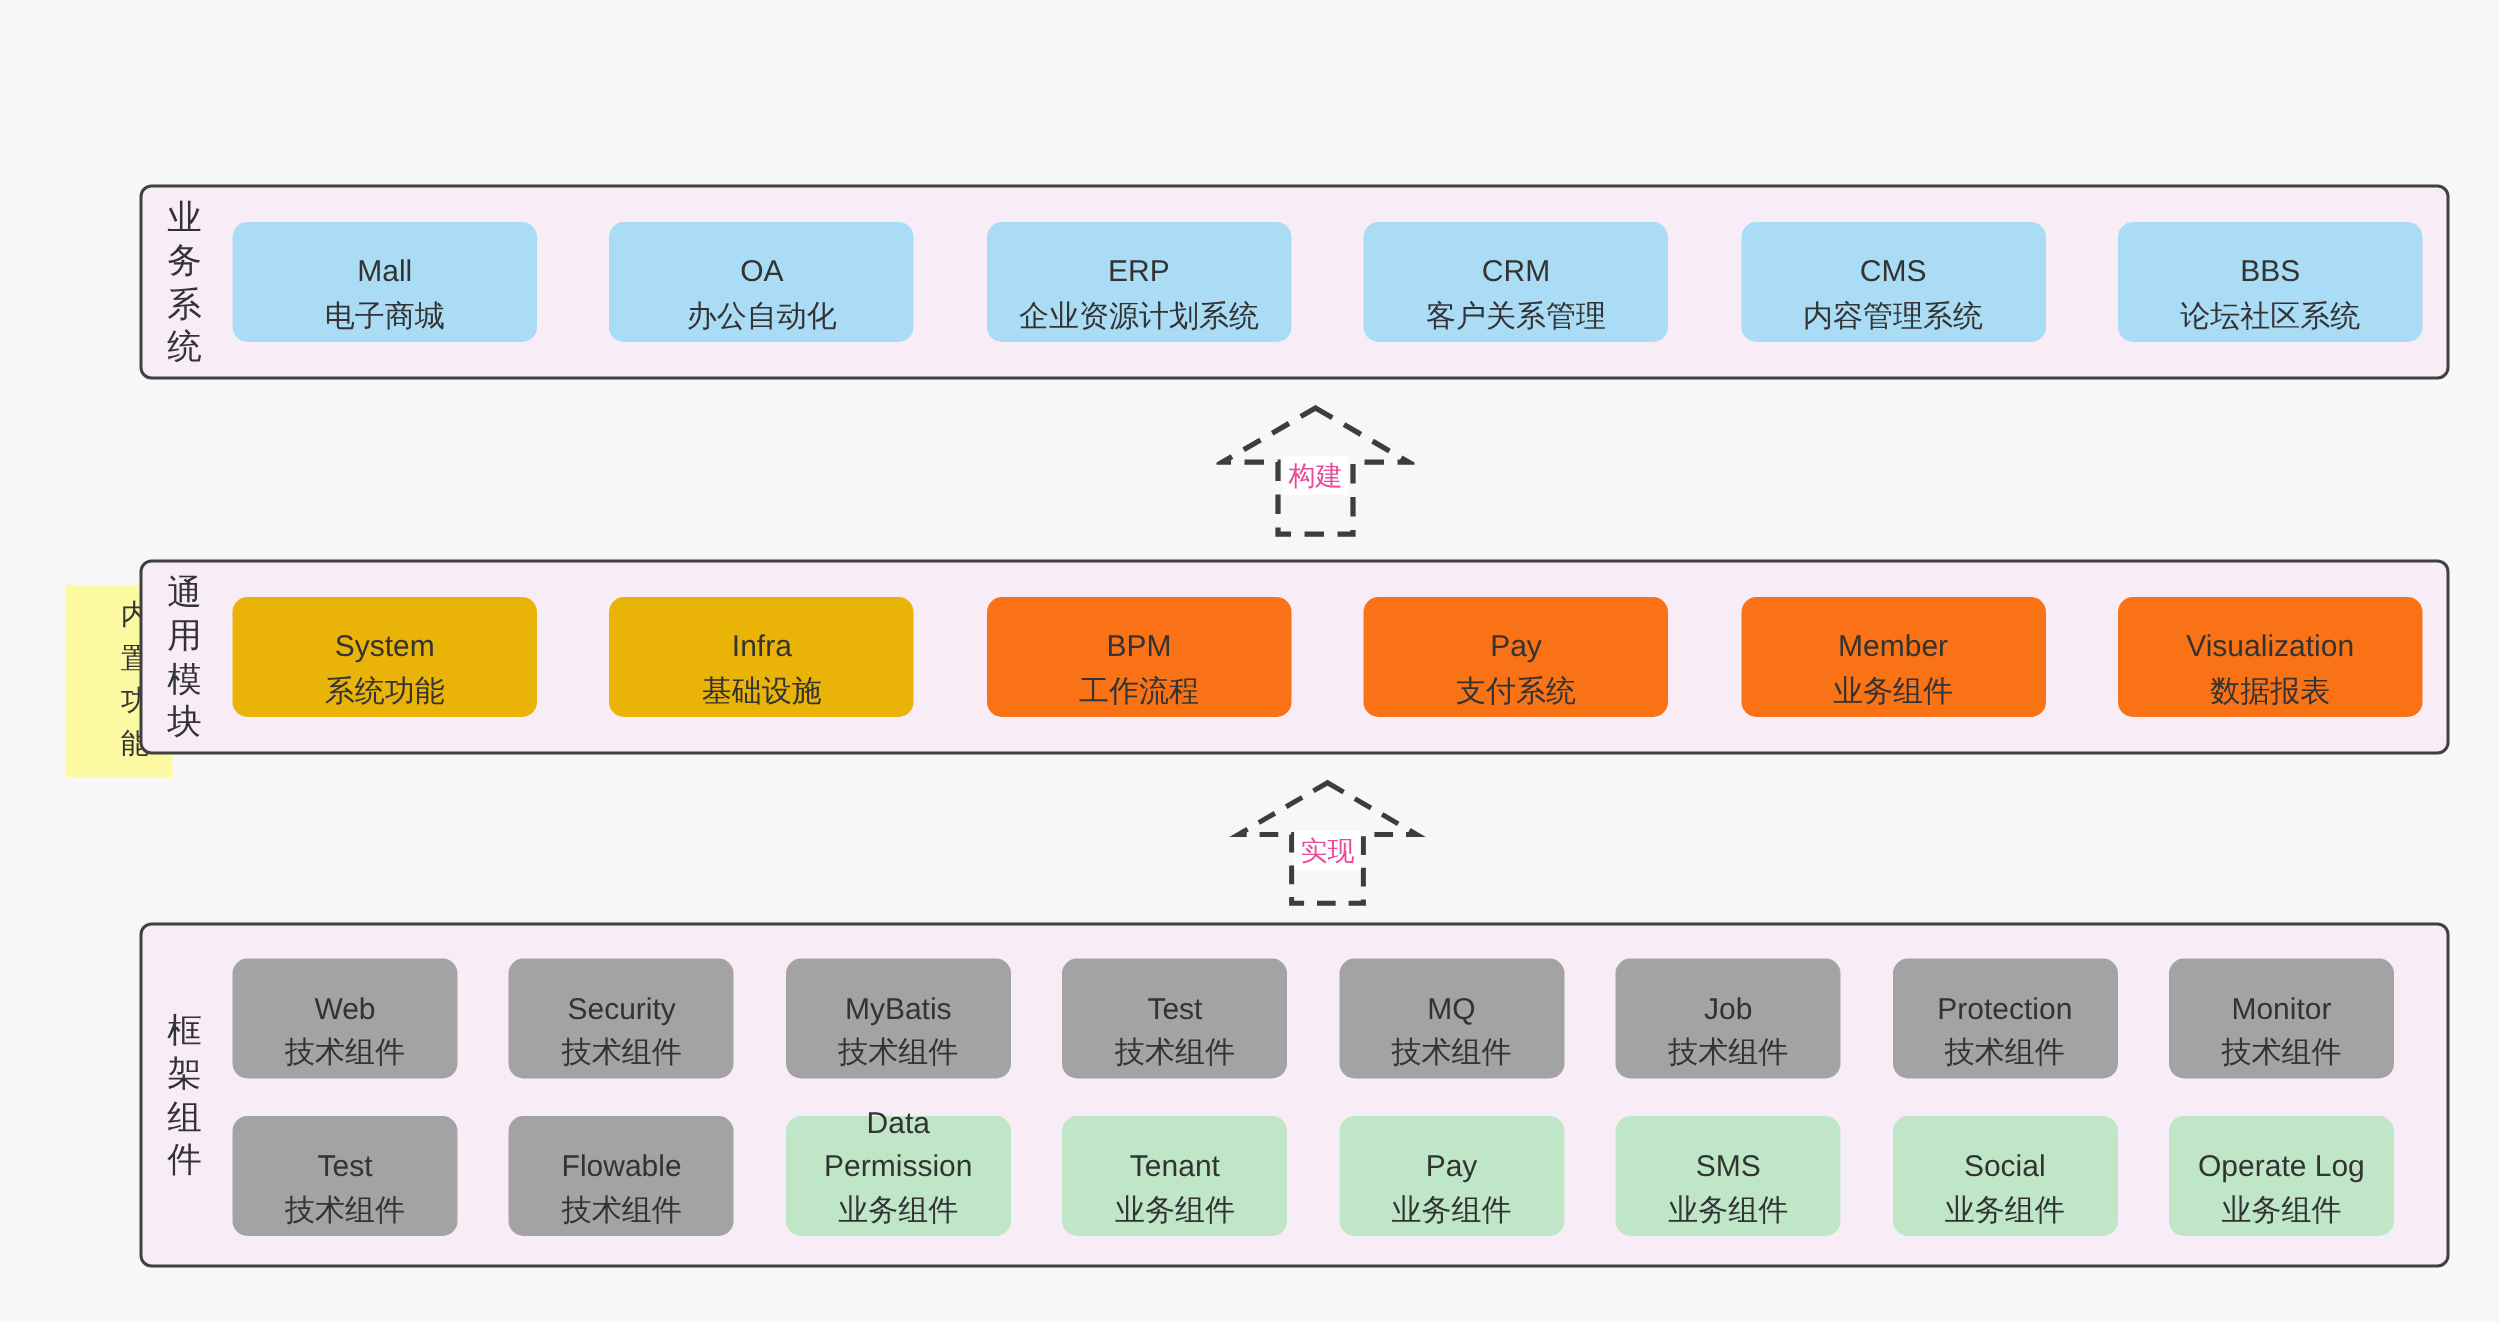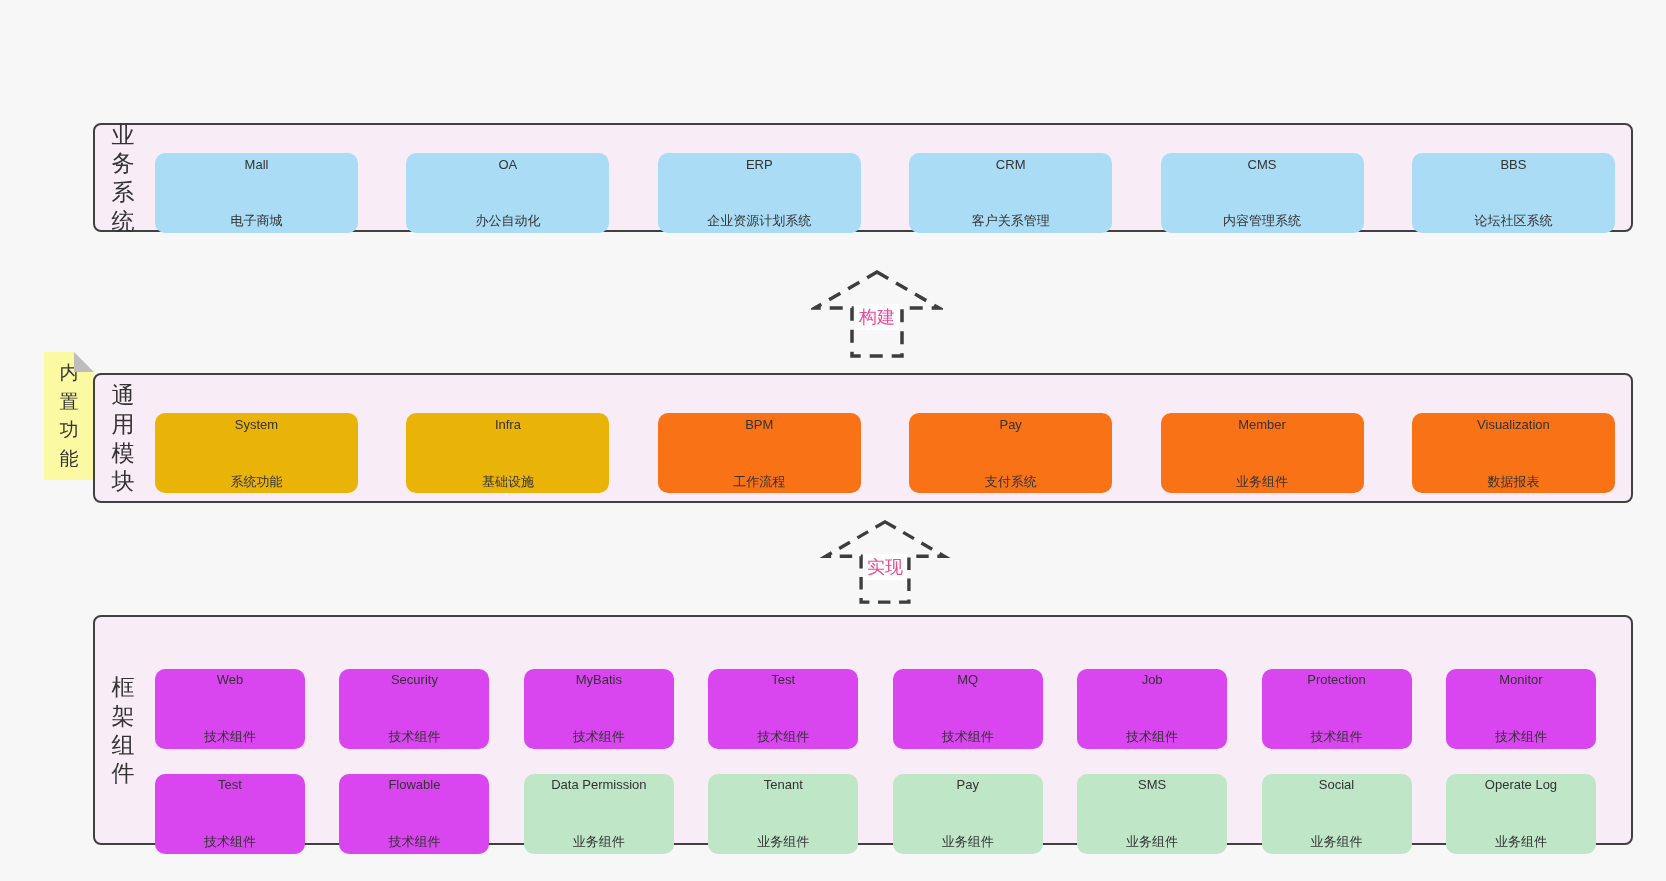--- a/index.html
+++ b/index.html
@@ -43,36 +43,35 @@
   .row-centered{
     left:60px;right:16px;
     top:50%;transform:translateY(-50%);
   }
   .row-grid{left:60px;right:35px;}
   
   .box{
     display:flex;
     flex-direction:column;
     align-items:center;
-    justify-content:space-between;
+    justify-content:flex-end;
     border-radius:10px;
     text-align:center;
-    font-size:13px;
+    font-size:20px;
     line-height:1.5;
     color:#333;
     box-sizing:border-box;
     padding:2px 8px;
-    margin-top:30px;
   }
   .box-wide{width:203px;height:80px;}
   .box-sm{width:150px;height:80px;line-height:1.45;}
   .blue{background:#abdcf6;}
   .red{background:#eab308;}
   .pink{background:#f97316;}
-  .green{background:#d946ef;}
+  .green{background:#a3a3a3;}
   .lightgreen{background:#bee6c7;}
   
   .arrow{position:absolute;}
   .arrow svg{display:block;width:100%;height:100%;}
   .arrow-label{
     position:absolute;
     left:50%;top:49px;
     transform:translate(-50%,-50%);
     background:#ffffff;
     padding:1px 4px;
@@ -104,21 +103,21 @@
     text-align:center;
     word-break:break-all;
     color:#333;
   }
 </style>
 </head>
 <body>
 
 <div class="canvas">
 
-  <section class="layer" style="top:123px;height:109px;">
+  <section class="layer" style="top:123px;height:130px;">
     <div class="layer-label">业务系统</div>
     <div class="box-row row-centered">
       <div class="box box-wide blue">
         <div>Mall</div>
         <div>电子商城</div>
       </div>
       <div class="box box-wide blue">
         <div>OA</div>
         <div>办公自动化</div>
       </div>
@@ -141,21 +140,21 @@
     </div>
   </section>
 
   <div class="arrow" style="left:811px;top:268px;width:132px;height:92px;">
     <svg viewBox="0 0 132 92">
       <polygon points="66,4 128,40 91,40 91,88 41,88 41,40 4,40" fill="none" stroke="#3d3d3d" stroke-width="3.5" stroke-dasharray="13 9"></polygon>
     </svg>
     <span class="arrow-label">构建</span>
   </div>
 
-  <div class="note" style="left:44px;top:352px;height:128px;">
+  <div class="note" style="left:44px;top:390px;height:128px;padding-left:21px;">
     <span class="vtext">内置功能</span>
   </div>
 
   <section class="layer" style="top:373px;height:130px;">
     <div class="layer-label">通用模块</div>
     <div class="box-row row-centered">
       <div class="box box-wide red">
         <div>System</div>
         <div>系统功能</div>
       </div>

